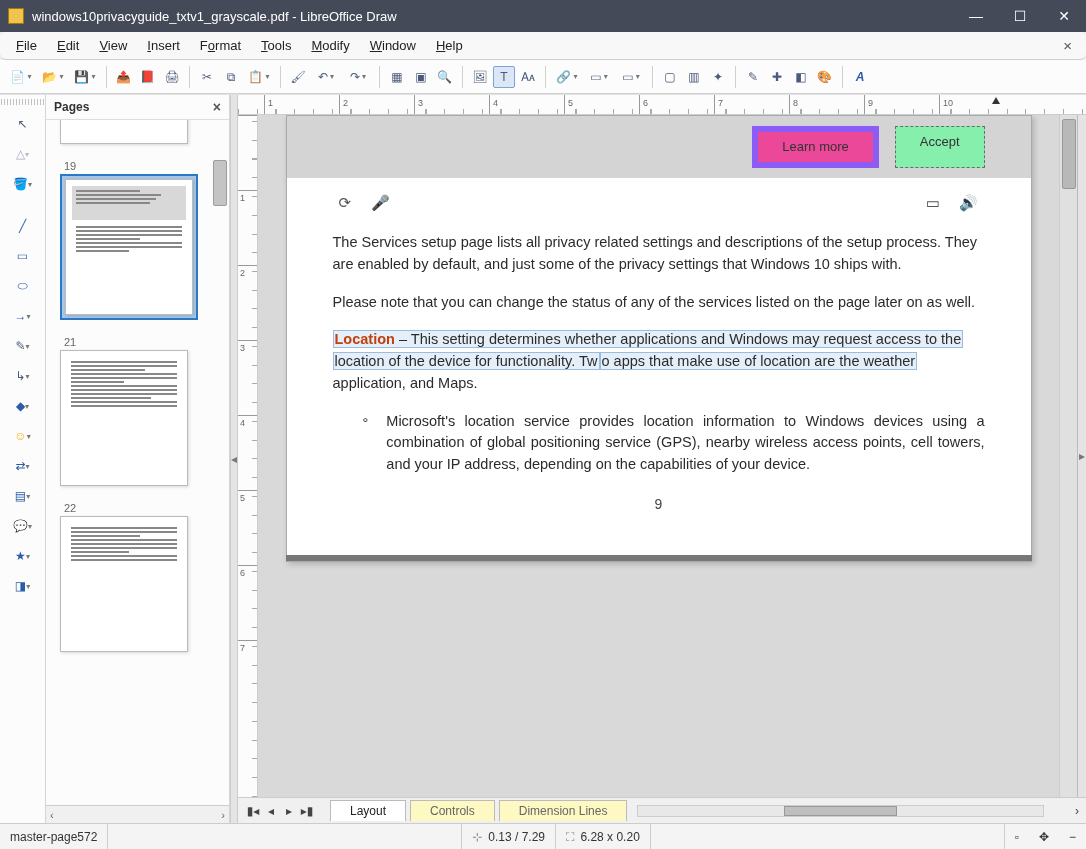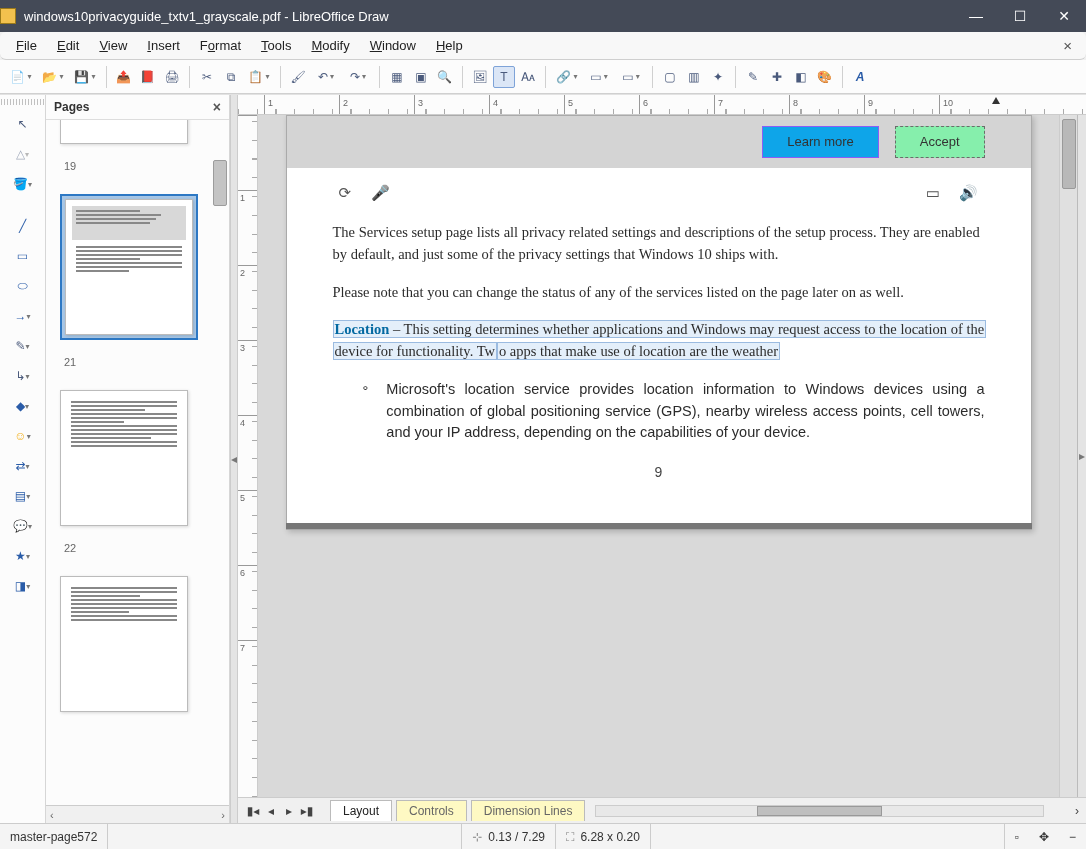--- a/index.html
+++ b/index.html
@@ -14,21 +14,21 @@
     overflow: hidden;
     display: flex;
     flex-direction: column;
   }
   .titlebar {
     display: flex;
     align-items: center;
     height: 32px;
     background: #444a57;
     color: #fff;
-    padding-left: 0;
+    padding-left: 8px;
     font-size: 13px;
   }
   .titlebar .title-icon {
     width: 16px; height: 16px;
     background:#f2c14e;
     border:1px solid #9b7a1a;
     margin-right:8px;
   }
   .titlebar .spacer { flex: 1; }
   .titlebar .winbtn {
@@ -129,21 +129,20 @@
   }
   .thumbs {
     padding:8px 10px 8px 14px;
     display:flex;
     flex-direction:column;
     gap:16px;
   }
   .thumb {
     display:flex;
     flex-direction:column;
-    gap:20px;
   }
   .thumb-num {
     font-size:11px;
     color:#666;
     margin-bottom:2px;
     margin-left:4px;
   }
   .thumb-page {
     width:128px;height:136px;
     background:#fff;
@@ -243,42 +242,42 @@
     padding:10px 46px 10px 46px;
     display:flex;
     justify-content:flex-end;
     gap:16px;
   }
   .sb-btn {
     padding:5px 24px;
     font-size:13px;
     color:#333;
   }
-  .sb-learn { background:#0ea5e9; border:1px solid #8b5cf6;}
+  .sb-learn { background:#ec4899; border:6px solid #8b5cf6;}
   .sb-accept { background:#86efac; border:1px dashed #6b6b6b;}
   .icon-row {
     display:flex;
     justify-content:space-between;
     align-items:center;
     margin-bottom:18px;
     font-size:15px;
     color:#555;
     padding: 0 6px;
   }
   .icon-row .left-icons {display:flex;gap:20px;}
   .icon-row .right-icons {display:flex;gap:20px;}
-  .para { margin-bottom:16px;font-family:Liberation Serif, serif; }
+  .para { margin-bottom:16px; }
   .loc-sel {
     background:#e4effa;
     border:1px solid #9bbbe0;
     padding:0 1px;
     display:inline;
     box-decoration-break: clone;
   }
-  .bold { font-weight:700; color:#0369a1; }
+  .bold { font-weight:700; color:#c2410c; }
   .bullet {
     display:flex;
     margin-left:30px;
     gap:18px;
     font-size:14.5px;
     text-align:justify;
   }
   .bullet .dot { transform:translateY(2px);}
   .pagenum { text-align:center; font-size:14px; margin-top:18px; color:#444;}
   .bottom-shadow {height:6px;background:linear-gradient(#777,#777);margin:20px -1px 0 -1px;}
@@ -286,21 +285,21 @@
     height:26px;
     background:#f0f0f0;
     border-top:1px solid #ccc;
     display:flex;
     align-items:center;
     padding-left:6px;
     font-size:12px;
   }
   .navbtn { width:18px;text-align:center;color:#444;}
   .btab {
-    padding:3px 12px;
+    padding:3px 19px;
     border:1px solid #bbb;
     background:#fff;
     margin-left:4px;
     border-bottom:none;
   }
   .btab.inactive { background:#fef9c3; color:#666;}
   .hscroll-canvas {
     flex:1;
     height:12px;
     background:#e8e8e8;
@@ -605,20 +604,21 @@
               </div>
               <div class="right-icons">
                 <span>▭</span>
                 <span>🔊</span>
               </div>
             </div>
             <div class="para">The Services setup page lists all privacy related settings and descriptions of the setup process. They are enabled by default, and just some of the privacy settings that Windows 10 ships with.</div>
             <div class="para">Please note that you can change the status of any of the services listed on the page later on as well.</div>
             <div class="para">
               <span class="loc-sel"><span class="bold">Location</span><span> – </span><span>This setting determines whether applications and Windows may request access to the location of the device for functionality. Tw</span></span><span class="loc-sel">o apps that make use of location are the weather</span>
+              <span style="display:block;">application, and Maps.</span>
             </div>
             <div class="bullet">
               <span class="dot">°</span>
               <span>Microsoft's location service provides location information to Windows devices using a combination of global positioning service (GPS), nearby wireless access points, cell towers, and your IP address, depending on the capabilities of your device.</span>
             </div>
             <div class="pagenum">9</div>
           </div>
           <div class="bottom-shadow"></div>
         </div>
         <div style="height:140px"></div>

